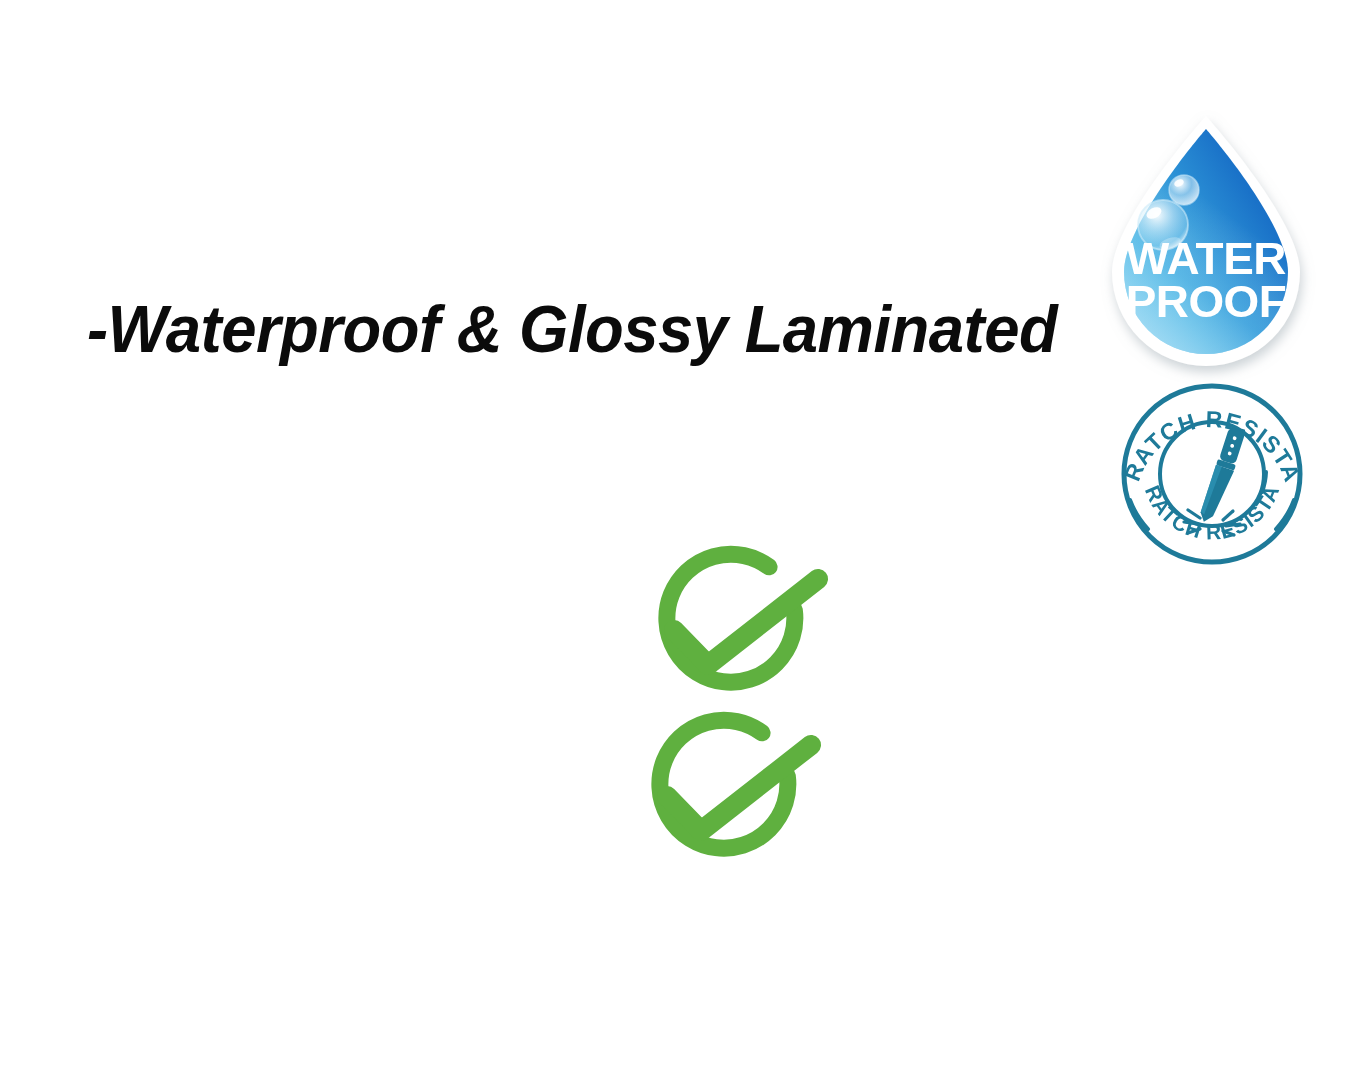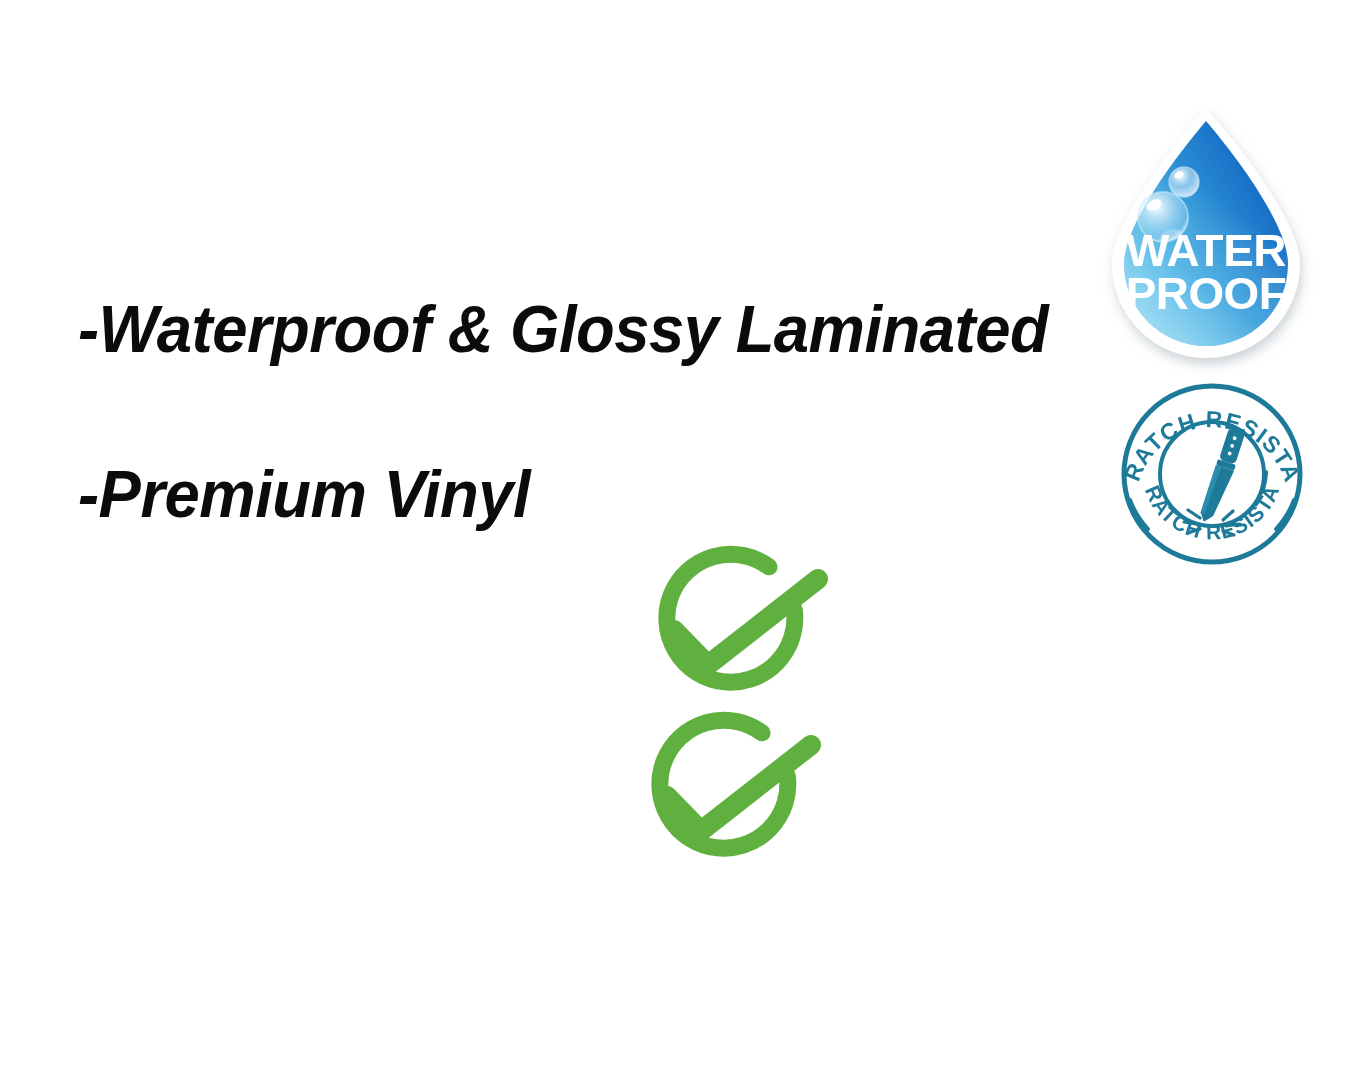--- a/index.html
+++ b/index.html
@@ -22,20 +22,21 @@
   .feature-list {
     position: absolute;
     left: 78px;
     top: 246px;
     width: 1020px;
   }
   .feature-line {
     height: 165px;
     display: flex;
     align-items: center;
+    justify-content: flex-end;
   }
   .feature-text {
     font-family: "Liberation Sans", sans-serif;
     font-weight: bold;
     font-style: italic;
     font-size: 66px;
     line-height: 1.0;
     letter-spacing: -0.5px;
     color: #0b0b0b;
     white-space: nowrap;
@@ -47,21 +48,21 @@
   .check-mark {
     position: absolute;
   }
   .check-mark.top  { left: 636px; top: 552px;  width: 205px; height: 150px; }
   .check-mark.bot  { left: 629px; top: 718px;  width: 205px; height: 150px; }
 
   
   .droplet-badge {
     position: absolute;
     left: 1100px;
-    top: 104px;
+    top: 112px;
     width: 212px;
     height: 262px;
   }
 
   
   .scratch-badge {
     position: absolute;
     left: 1114px;
     top: 382px;
     width: 196px;
@@ -75,23 +76,20 @@
 
 <div id="canvas">
 
   <div class="feature-list">
 
     <div class="feature-line">
       <span class="feature-text">-Waterproof &amp; Glossy Laminated</span>
     </div>
 
 
-    <div class="feature-line">
-      <span class="feature-text">-Premium Vinyl</span>
-    </div>
 
 
   </div>
 
   <div class="check-mark top">
     <svg viewBox="0 0 205 150" width="205" height="150" aria-hidden="true">
 
       <path d="M 141 22
                A 64 64 0 1 0 160 68" fill="none" stroke="#5FB03F" stroke-width="17" stroke-linecap="round" transform="rotate(-8 86 75)"></path>
 

